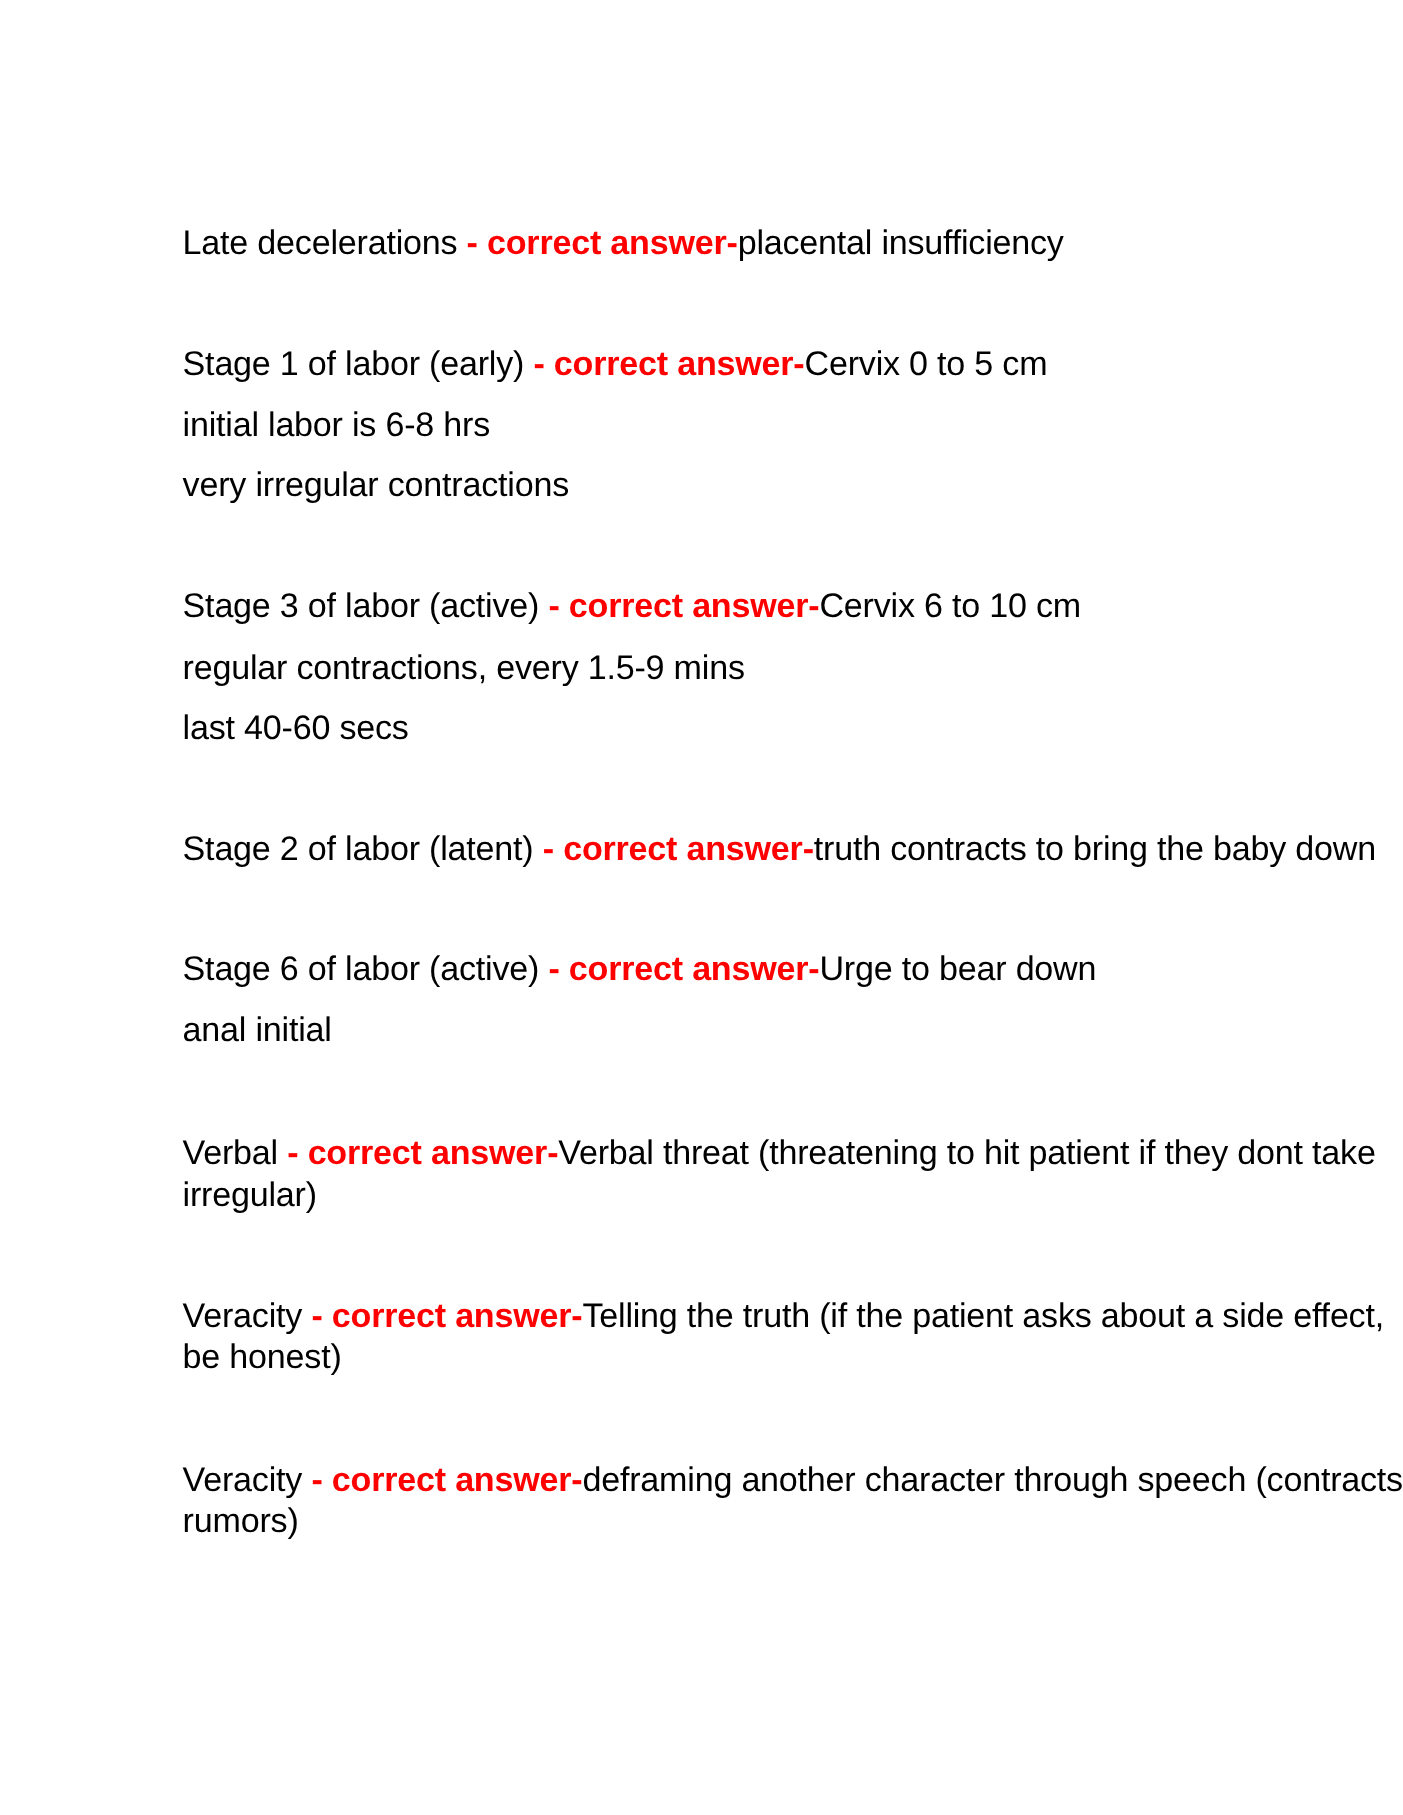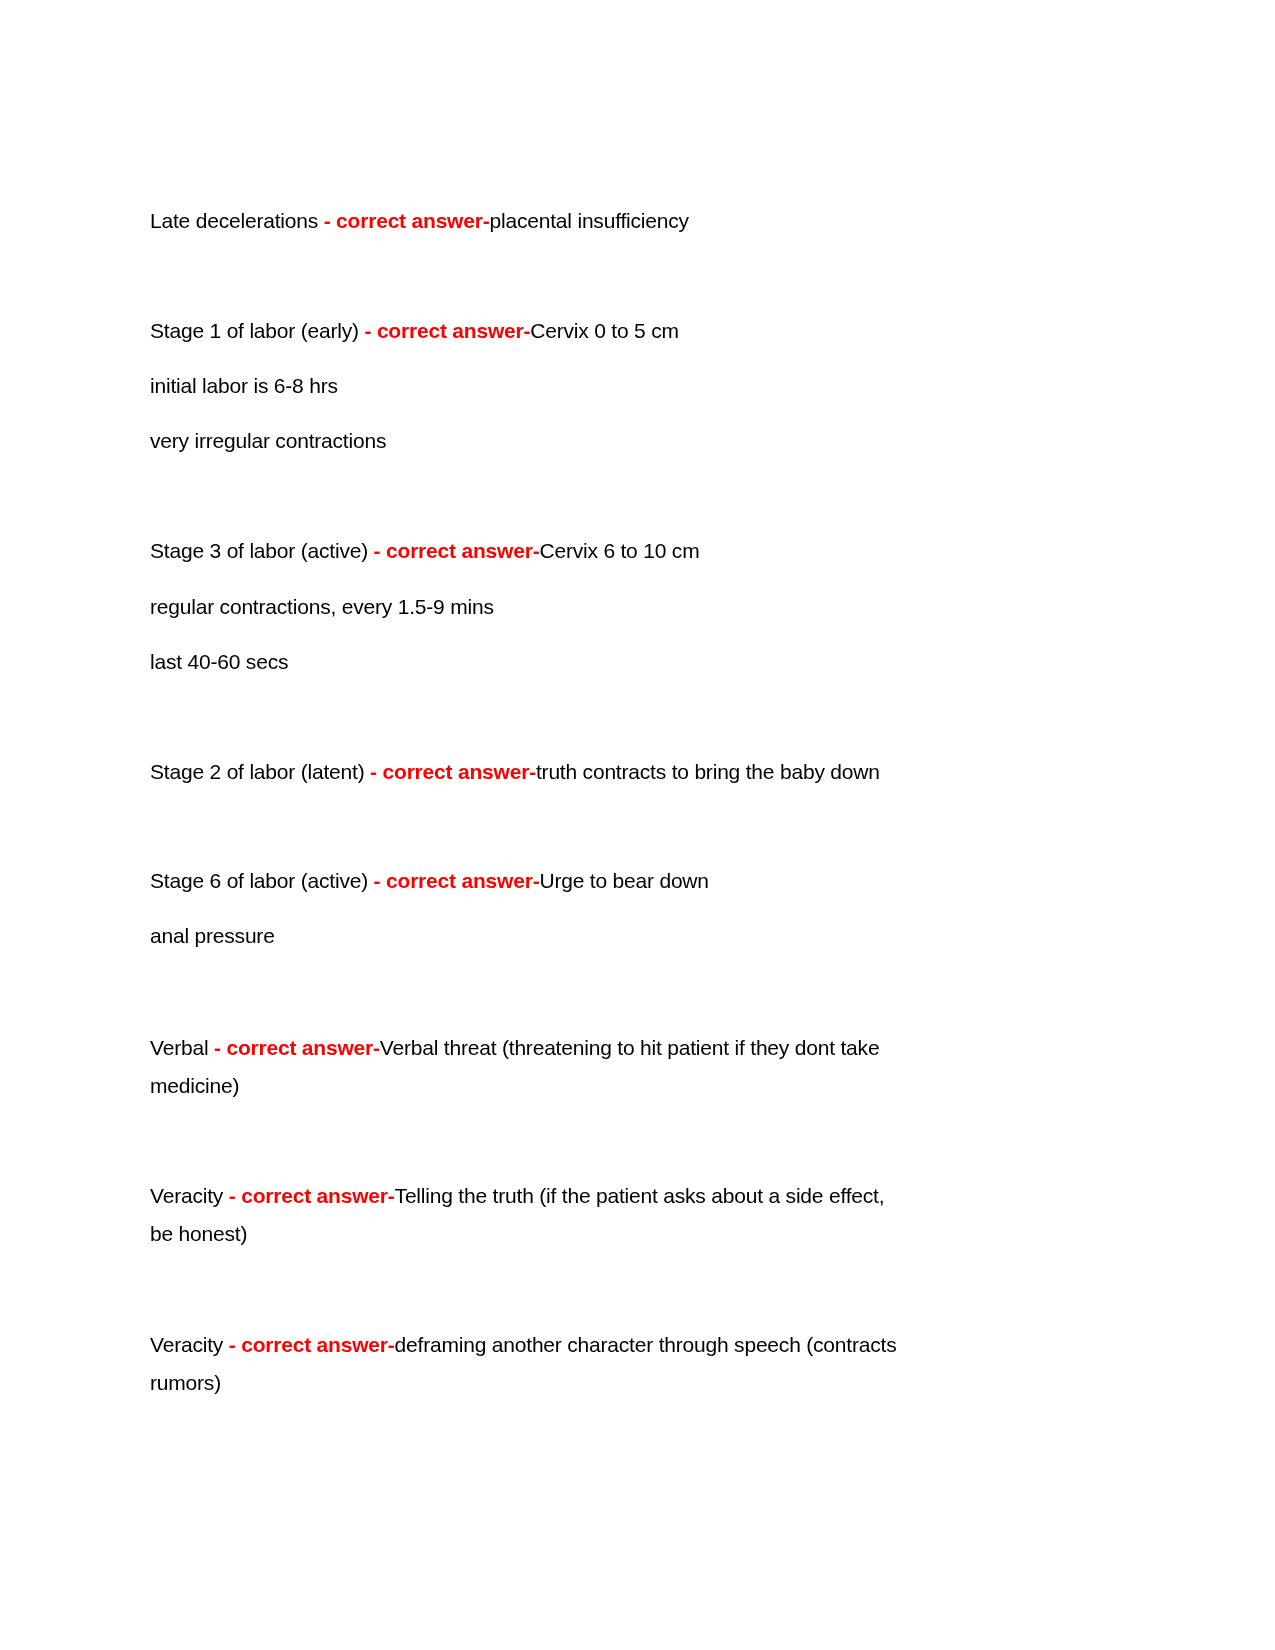--- a/index.html
+++ b/index.html
@@ -16,23 +16,23 @@
       color: #000000;
     }
     .page {
       position: absolute;
       left: 150px;
       top: 0;
       width: 1000px;
     }
     .line {
       position: absolute;
-      left: 0;
+      left: 16px;
       white-space: nowrap;
-      font-size: 21px;
+      font-size: 31px;
       line-height: 30px;
       letter-spacing: -0.2px;
     }
     .sep {
       color: #ff0000;
       font-weight: bold;
     }
   </style>
 </head>
 <body>
@@ -60,27 +60,27 @@
 
   <div class="line" style="top:757px">
     <span>Stage 2 of labor (latent)</span>
     <span class="sep" style="color: rgb(255, 0, 0);">- correct answer-</span><span>truth contracts to bring the baby down</span>
   </div>
 
   <div class="line" style="top:866px">
     <span>Stage 6 of labor (active)</span>
     <span class="sep" style="color: rgb(255, 0, 0);">- correct answer-</span><span>Urge to bear down</span>
   </div>
-  <div class="line" style="top:921px">anal pressure</div>
+  <div class="line" style="top:921px">anal initial</div>
 
   <div class="line" style="top:1033px">
     <span>Verbal</span>
     <span class="sep" style="color: rgb(255, 0, 0);">- correct answer-</span><span>Verbal threat (threatening to hit patient if they dont take</span>
   </div>
-  <div class="line" style="top:1071px">medicine)</div>
+  <div class="line" style="top:1071px">irregular)</div>
 
   <div class="line" style="top:1181px">
     <span>Veracity</span>
     <span class="sep" style="color: rgb(255, 0, 0);">- correct answer-</span><span>Telling the truth (if the patient asks about a side effect,</span>
   </div>
   <div class="line" style="top:1219px">be honest)</div>
 
   <div class="line" style="top:1330px">
     <span>Veracity</span>
     <span class="sep" style="color: rgb(255, 0, 0);">- correct answer-</span><span>deframing another character through speech (contracts</span>

